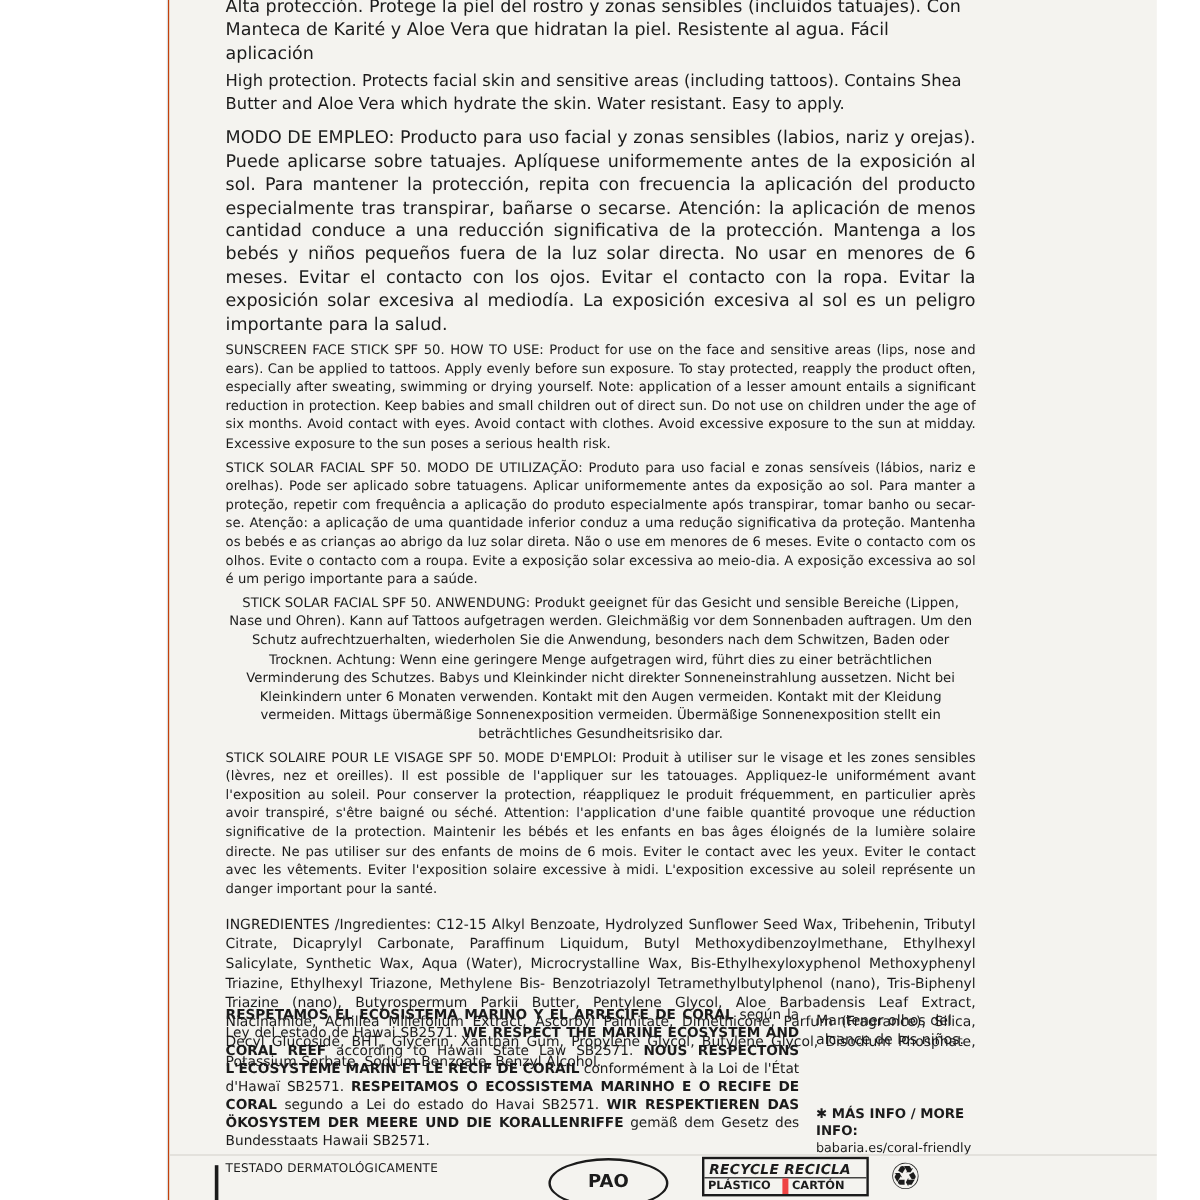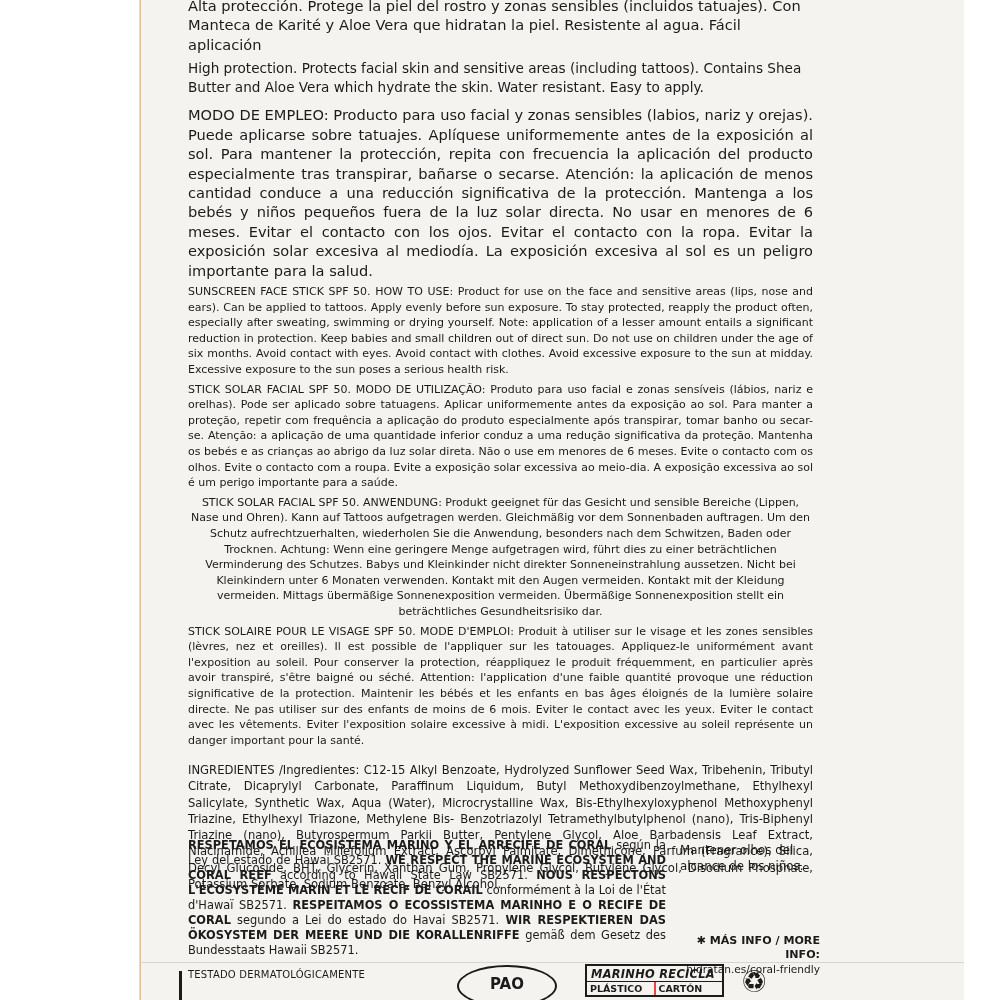--- a/index.html
+++ b/index.html
@@ -11,21 +11,21 @@
     width: 1000px;
     height: 1000px;
     overflow: hidden;
     font-family: "DejaVu Sans", sans-serif;
     color: #1b1b1b;
   }
   .page {
     position: relative;
     width: 796px;
     height: 1000px;
-    background: #fdba74;
+    background: #c2410c;
   }
   
   .edge-left {
     position: absolute;
     left: 0; top: 0;
     width: 140px; height: 1000px;
     background: #ffffff;
   }
   .edge-left:after {
     content: "";
@@ -115,26 +115,25 @@
     left: 492px;
     top: 5px;
     width: 135px;
     font-size: 11.8px;
     line-height: 15.5px;
     text-align: left;
   }
   .moreinfo {
     position: absolute;
     left: 492px;
-    top: 96px;
+    top: 84px;
     width: 140px;
     font-size: 11.1px;
     line-height: 14px;
     font-weight: bold;
-    text-align: right;
   }
   .moreinfo .url {
     font-weight: normal;
     font-size: 10.6px;
   }
 
   
   .bottom {
     position: absolute;
     left: 141px;
@@ -198,21 +197,21 @@
   .recycle .sub {
     display: flex;
     font-size: 9.5px;
     font-weight: bold;
     border-top: 1px solid #1b1b1b;
   }
   .recycle .sub div {
     flex: 1;
     padding: 1px 3px;
   }
-  .recycle .sub div + div { border-left: 2px solid #ef4444; }
+  .recycle .sub div + div { border-left: 5px solid #ef4444; }
   .arrow-mark {
     position: absolute;
     left: 600px;
     top: 4px;
     font-size: 30px;
     line-height: 30px;
     font-weight: bold;
   }
 </style>
 </head>
@@ -254,36 +253,36 @@
 
   <div class="coral-wrap">
     <p class="coral">
       <span class="caps">RESPETAMOS EL ECOSISTEMA MARINO Y EL ARRECIFE DE CORAL</span><span> según la Ley del estado de Hawai SB2571. </span><span class="caps">WE RESPECT THE MARINE ECOSYSTEM AND CORAL REEF</span><span> according to Hawaii State Law SB2571. </span><span class="caps">NOUS RESPECTONS L'ÉCOSYSTÈME MARIN ET LE RÉCIF DE CORAIL</span><span> conformément à la Loi de l'État d'Hawaï SB2571. </span><span class="caps">RESPEITAMOS O ECOSSISTEMA MARINHO E O RECIFE DE CORAL</span><span> segundo a Lei do estado do Havai SB2571. </span><span class="caps">WIR RESPEKTIEREN DAS ÖKOSYSTEM DER MEERE UND DIE KORALLENRIFFE</span><span> gemäß dem Gesetz des Bundesstaats Hawaii SB2571.</span>
     </p>
 
     <p class="note-right">Mantener olhos del alcance de los niños.</p>
 
     <div class="moreinfo">
       <div>✱ MÁS INFO / MORE INFO:</div>
-      <div class="url">hidratan.es/coral-friendly</div>
+      <div class="url">babaria.es/coral-friendly</div>
     </div>
   </div>
 
   <div class="bottom">
     <div class="derm">
       <div class="l1">TESTADO DERMATOLÓGICAMENTE</div>
 
     </div>
 
     <div class="badge-circle">
       <div class="inner">PAO</div>
     </div>
 
     <div class="recycle">
-      <div class="top">MARINHO RECICLA</div>
+      <div class="top">RECYCLE RECICLA</div>
       <div class="sub">
         <div>PLÁSTICO</div>
         <div>CARTÓN</div>
       </div>
     </div>
 
     <div class="arrow-mark">♽</div>
   </div>
 </div>
 

